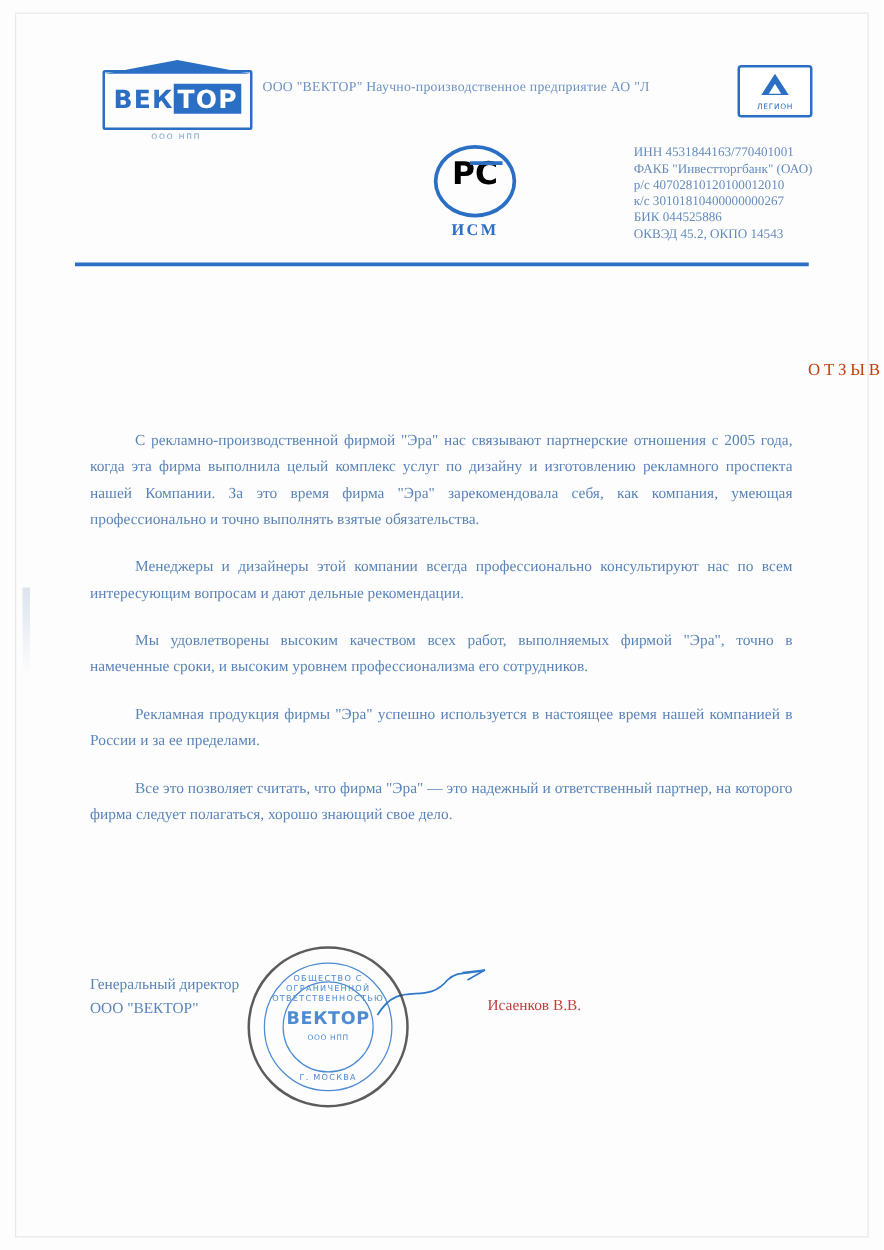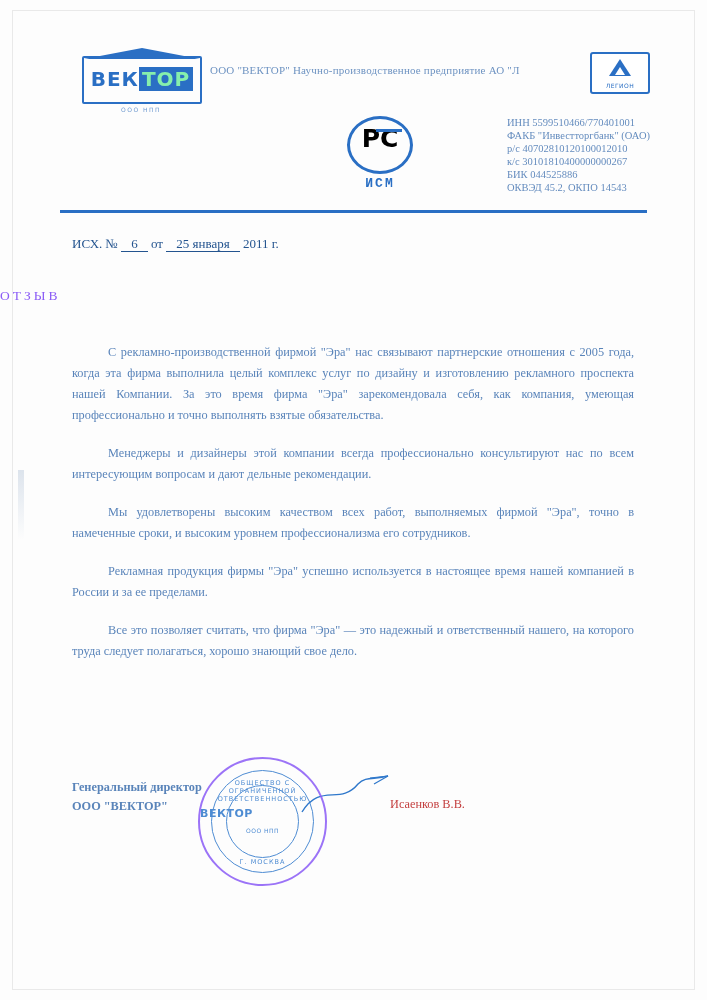--- a/index.html
+++ b/index.html
@@ -73,21 +73,21 @@
     top: 9px;
     text-align: center;
     font-family: "DejaVu Sans", sans-serif;
     font-weight: bold;
     font-size: 20px;
     letter-spacing: 1px;
     color: #2a6fc4;
   }
   .logo-text .hl {
     background: #2a6fc4;
-    color: #86efac;
+    color: #ffffff;
     padding: 0 3px;
   }
   .logo-sub {
     margin-top: 2px;
     text-align: center;
     font-family: "DejaVu Sans", sans-serif;
     font-size: 6px;
     letter-spacing: 1.5px;
     color: #6f9ad0;
   }
@@ -198,21 +198,21 @@
   .rs-ring .bar {
     position: absolute;
     left: 26px;
     top: 10px;
     width: 26px;
     height: 3px;
     background: #2a6fc4;
   }
   .rs-label {
     margin-top: 2px;
-    font-family: Liberation Mono, monospace;
+    font-family: Liberation Serif, serif;
     font-weight: bold;
     font-size: 13px;
     letter-spacing: 2px;
     color: #2a6fc4;
   }
 
   .rule {
     position: absolute;
     left: 60px;
     right: 60px;
@@ -233,24 +233,24 @@
   .ref-line .u {
     border-bottom: 1px solid #24548f;
     padding: 0 10px;
   }
 
   .doc-title {
     position: absolute;
     left: 0;
     right: 0;
     top: 288px;
-    text-align: left;
+    text-align: right;
     font-size: 13.5px;
     letter-spacing: 3px;
-    color: #8b5cf6;
+    color: #c2410c;
     filter: blur(.4px);
   }
 
   .body-text {
     position: absolute;
     left: 72px;
     top: 330px;
     width: 562px;
   }
   .para {
@@ -267,21 +267,20 @@
   
   .sign-block {
     position: absolute;
     left: 72px;
     top: 778px;
     font-size: 12.3px;
     line-height: 19px;
     color: #3d6fae;
     filter: blur(.5px);
     opacity: .85;
-    font-weight: bold;
   }
   .sign-name {
     position: absolute;
     left: 390px;
     top: 797px;
     font-size: 12.3px;
     color: #b91c1c;
     filter: blur(.5px);
     opacity: .85;
   }
@@ -293,21 +292,21 @@
     height: 46px;
   }
 
   
   .stamp {
     position: absolute;
     left: 198px;
     top: 757px;
     width: 125px;
     height: 125px;
-    border: 2px solid #8b5cf6;
+    border: 2px solid #404040;
     border-radius: 50%;
     opacity: .85;
   }
   .stamp .inner {
     position: absolute;
     left: 11px;
     top: 11px;
     right: 11px;
     bottom: 11px;
     border: 1px solid #2f78cb;
@@ -319,23 +318,24 @@
     top: 26px;
     right: 26px;
     bottom: 26px;
     border: 1px solid #2f78cb;
     border-radius: 50%;
   }
   .stamp .center {
     position: absolute;
     left: 0; right: 0;
     top: 48px;
+    text-align: center;
     font-family: "DejaVu Sans", sans-serif;
     font-weight: bold;
-    font-size: 11px;
+    font-size: 14px;
     color: #2f78cb;
     letter-spacing: .5px;
   }
   .stamp .sub {
     position: absolute;
     left: 0; right: 0;
     top: 68px;
     text-align: center;
     font-family: "DejaVu Sans", sans-serif;
     font-size: 6px;
@@ -395,48 +395,41 @@
 
       <div class="rs-emblem">
         <div class="rs-ring">
           <div class="pc">РС</div>
           <div class="bar"></div>
         </div>
         <div class="rs-label">ИСМ</div>
       </div>
 
       <div class="col right">
-        <div>ИНН 5599510466/770401001</div>
+        <div>ИНН 4531844163/770401001</div>
         <div>ФАКБ "Инвестторгбанк" (ОАО)</div>
         <div>р/с 40702810120100012010</div>
         <div>к/с 30101810400000000267</div>
         <div>БИК 044525886</div>
         <div>ОКВЭД 45.2, ОКПО 14543</div>
       </div>
     </div>
   </div>
 
   <div class="rule"></div>
 
-  <div class="ref-line">
-    <span>ИСХ. №</span>
-    <span class="u">6</span>
-    <span>от</span>
-    <span class="u">25 января</span>
-    <span>2011 г.</span>
-  </div>
 
   <div class="doc-title">ОТЗЫВ</div>
 
   <div class="body-text">
     <p class="para">С рекламно-производственной фирмой "Эра" нас связывают партнерские отношения с 2005 года, когда эта фирма выполнила целый комплекс услуг по дизайну и изготовлению рекламного проспекта нашей Компании. За это время фирма "Эра" зарекомендовала себя, как компания, умеющая профессионально и точно выполнять взятые обязательства.</p>
     <p class="para">Менеджеры и дизайнеры этой компании всегда профессионально консультируют нас по всем интересующим вопросам и дают дельные рекомендации.</p>
     <p class="para">Мы удовлетворены высоким качеством всех работ, выполняемых фирмой "Эра", точно в намеченные сроки, и высоким уровнем профессионализма его сотрудников.</p>
     <p class="para">Рекламная продукция фирмы "Эра" успешно используется в настоящее время нашей компанией в России и за ее пределами.</p>
-    <p class="para">Все это позволяет считать, что фирма "Эра" — это надежный и ответственный нашего, на которого труда следует полагаться, хорошо знающий свое дело.</p>
+    <p class="para">Все это позволяет считать, что фирма "Эра" — это надежный и ответственный партнер, на которого фирма следует полагаться, хорошо знающий свое дело.</p>
   </div>
 
   <div class="sign-block">
     <div>Генеральный директор</div>
     <div>ООО "ВЕКТОР"</div>
   </div>
 
   <svg class="sign-stroke" viewBox="0 0 92 46">
     <path d="M2 40 C 20 10, 40 34, 58 12 C 66 4, 74 8, 88 4" fill="none" stroke="#2f78cb" stroke-width="1.4"></path>
     <path d="M70 6 L 88 4 L 74 12" fill="none" stroke="#2f78cb" stroke-width="1.2"></path>

